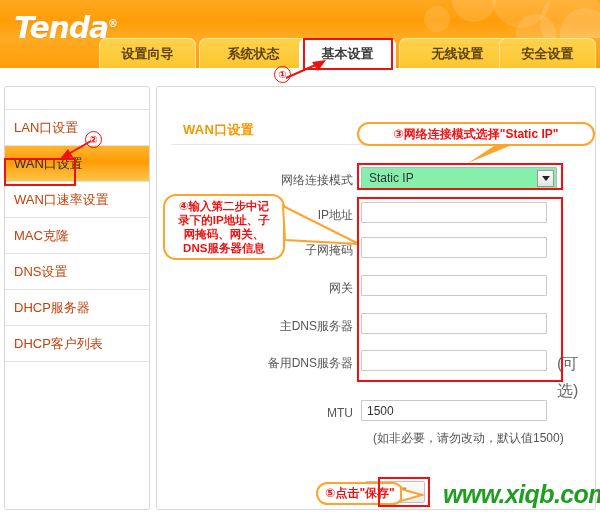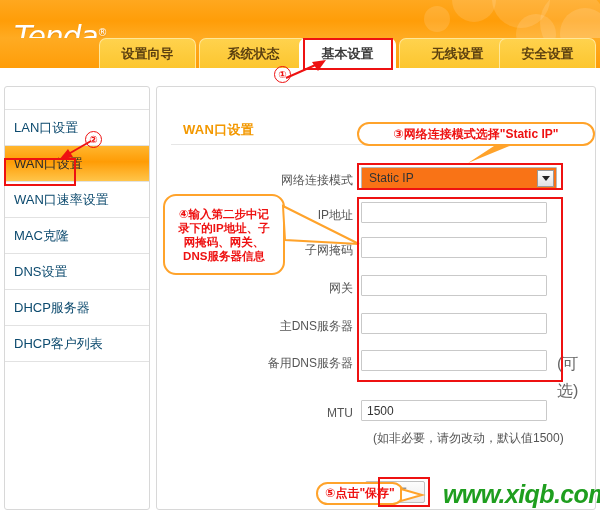--- a/index.html
+++ b/index.html
@@ -11,23 +11,23 @@
   }
 
   
   #header{
     position:absolute;left:0;top:0;width:600px;height:38px;
     background:linear-gradient(to bottom,#ffa81f 0%,#ff9d08 55%,#ffab22 100%);
     overflow:hidden;
   }
   .bubble{position:absolute;border-radius:50%;background:rgba(255,255,255,0.13);}
   #logo{
-    position:absolute;left:14px;top:19px;
+    position:absolute;left:14px;top:10px;
     font-family:"DejaVu Sans","Liberation Sans",sans-serif;
-    font-size:30px;font-weight:normal;font-style:italic;
+    font-size:30px;font-weight:bold;font-style:italic;
     color:#ffffff;letter-spacing:-1.2px;
     text-shadow:0 1px 1px rgba(180,90,0,.35);
   }
   #logo .reg{font-size:10px;font-style:normal;vertical-align:super;letter-spacing:0;}
 
   
   #tabbar{
     position:absolute;left:0;top:38px;width:600px;height:30px;
     background:linear-gradient(to bottom,#ffab22 0%,#ff9d08 100%);
   }
@@ -53,21 +53,21 @@
 
   
   #sidebar{
     position:absolute;left:4px;top:86px;width:146px;height:424px;
     background:#ffffff;border:1px solid #d8d8d8;border-radius:3px;
     box-sizing:border-box;
   }
   #sidebar .spacer-top{height:22px;border-bottom:1px solid #e2e2e2;}
   .side-item{
     height:36px;line-height:36px;padding-left:9px;
-    font-size:13px;color:#0c4a6e;border-bottom:1px solid #e2e2e2;
+    font-size:13px;color:#c2410c;border-bottom:1px solid #e2e2e2;
     box-sizing:border-box;white-space:nowrap;
   }
   .side-item.active{
     background:linear-gradient(to bottom,#ffb62e 0%,#ff9c05 45%,#ffc54a 100%);
     color:#2b2b2b;
   }
 
   #content{
     position:absolute;left:156px;top:86px;width:440px;height:424px;
     background:#ffffff;border:1px solid #d8d8d8;border-radius:3px;
@@ -90,21 +90,21 @@
   .fctrl{position:absolute;left:204px;}
   .inp{
     width:186px;height:21px;box-sizing:border-box;
     border:1px solid #c9c9c9;background:#fff;
     font-size:12px;color:#333;padding:1px 5px;
     font-family:"Liberation Sans",sans-serif;
     outline:none;border-radius:1px;
   }
   .sel{
     width:196px;height:23px;box-sizing:border-box;
-    border:1px solid #b9b9b9;background:#f97316;
+    border:1px solid #b9b9b9;background:#86efac;
     position:relative;border-radius:1px;
   }
   .sel .txt{
     position:absolute;left:7px;top:0;line-height:21px;font-size:12px;color:#333;
   }
   .sel .arrow{
     position:absolute;right:2px;top:2px;width:17px;height:17px;
     background:linear-gradient(to bottom,#fdfdfd,#e3e3e3);
     border:1px solid #9a9a9a;box-sizing:border-box;
     display:flex;align-items:center;justify-content:center;
@@ -259,21 +259,21 @@
     <polygon points="2,23 16,20 11,12" fill="#ee1111"></polygon>
   </svg>
 
   <div class="callout" style="left:357px;top:122px;width:238px;height:24px;">③网络连接模式选择"Static IP"</div>
   <svg style="position:absolute;left:434px;top:144px;" width="80" height="22">
     <polygon points="78,1 34,19 60,2 40,2" fill="#ffa32b"></polygon>
   </svg>
 
   <div class="redbox" style="left:357px;top:163px;width:206px;height:27px;"></div>
 
-  <div class="callout multi" style="left:163px;top:194px;width:122px;height:81px;">
+  <div class="callout multi" style="left:163px;top:194px;width:122px;height:66px;">
     <span>④输入第二步中记</span>
     <span>录下的IP地址、子</span>
     <span>网掩码、网关、</span>
     <span>DNS服务器信息</span>
   </div>
   <svg style="position:absolute;left:281px;top:200px;" width="82" height="48">
     <polygon points="2,6 78,44 4,40" fill="#ffffff" stroke="#ffa32b" stroke-width="2"></polygon>
   </svg>
 
   <div class="redbox" style="left:357px;top:197px;width:206px;height:185px;"></div>

